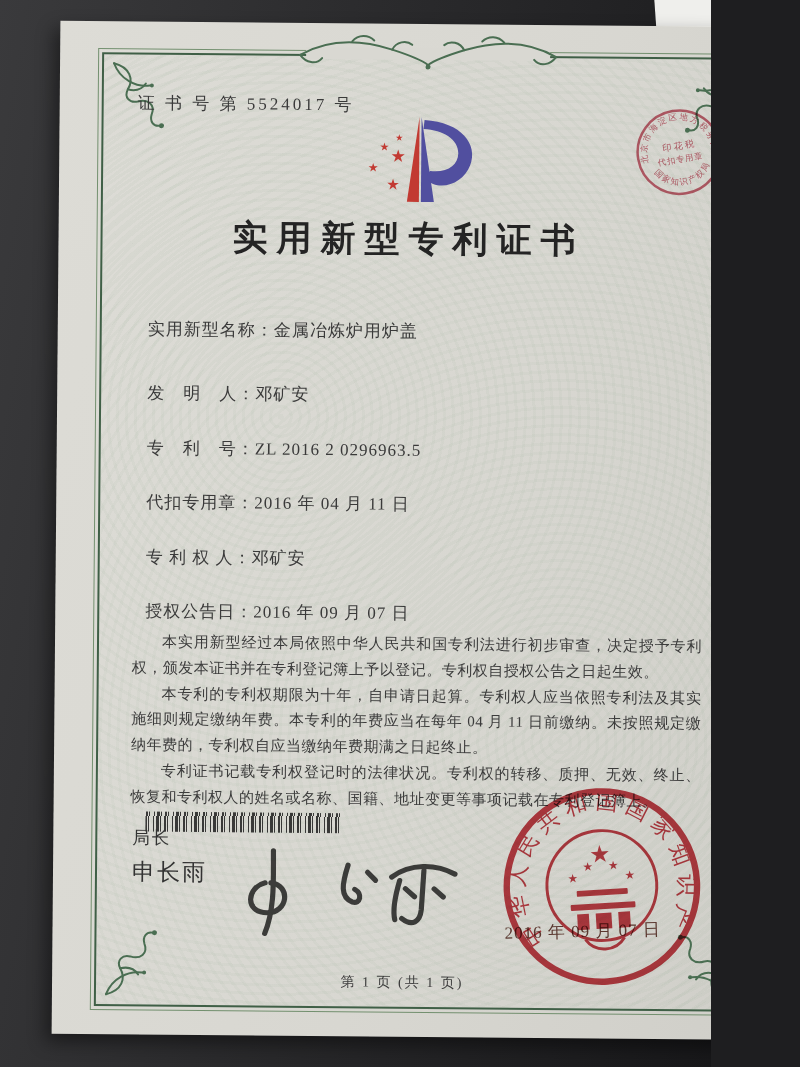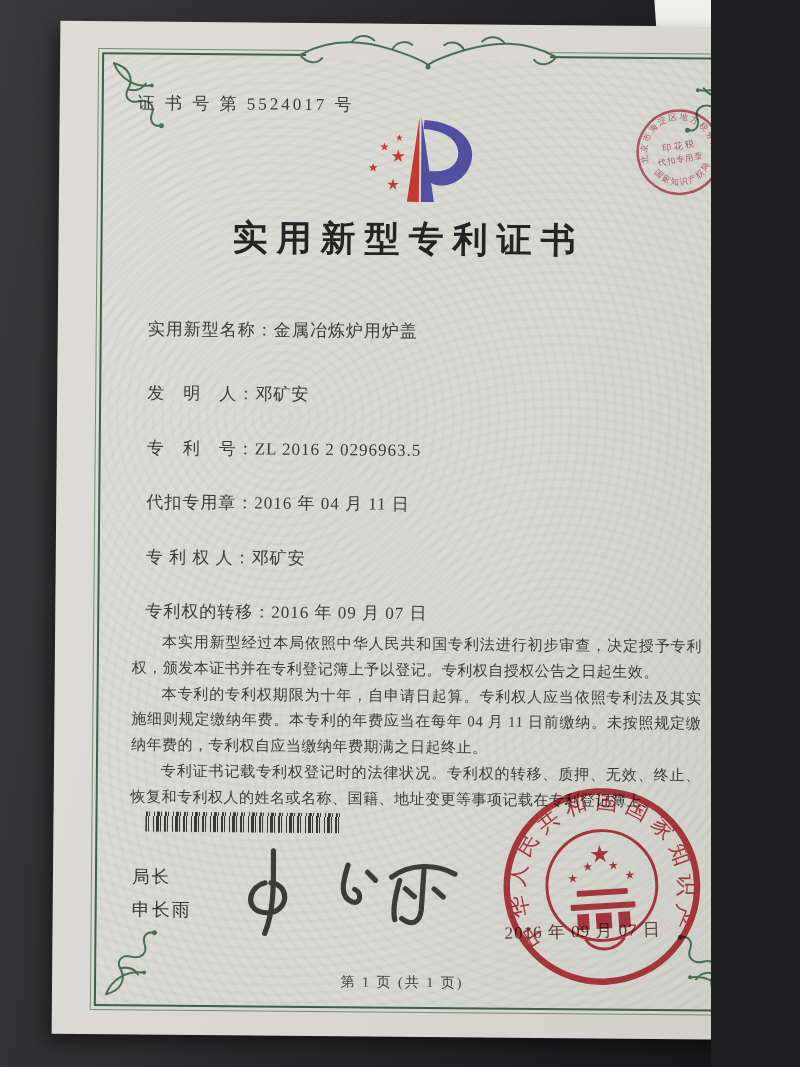--- a/index.html
+++ b/index.html
@@ -35,22 +35,22 @@
   .field{position:absolute;left:90px;font-size:17px;color:#3a3a3a;letter-spacing:1px;white-space:nowrap;}
   .f0{top:296px;} .f1{top:360px;} .f2{top:415px;} .f3{top:469px;} .f4{top:524px;} .f5{top:578px;}
   .paragraphs{position:absolute;left:77px;top:608px;width:570px;
               font-size:15px;line-height:1.72;color:#3c3c3c;text-align:justify;letter-spacing:.5px;}
   .paragraphs p{margin:0;text-indent:2em;}
   .barcode{position:absolute;left:92px;top:790px;width:196px;height:20px;opacity:.85;
      background:repeating-linear-gradient(90deg,
        #1d1d1d 0 2px,transparent 2px 3px,#1d1d1d 3px 4px,transparent 4px 8px,
        #1d1d1d 8px 9px,transparent 9px 11px,#1d1d1d 11px 14px,transparent 14px 15px,
        #1d1d1d 15px 16px,transparent 16px 19px);}
-  .director-title{position:absolute;left:79px;top:843px;font-size:17.5px;color:#333;letter-spacing:2px;}
-  .director-name{position:absolute;left:79px;top:876px;font-size:18px;color:#333;letter-spacing:2px;}
+  .director-title{position:absolute;left:79px;top:804px;font-size:17.5px;color:#333;letter-spacing:2px;}
+  .director-name{position:absolute;left:79px;top:835px;font-size:23px;color:#333;letter-spacing:2px;}
   .signature{position:absolute;left:180px;top:812px;width:230px;height:108px;mix-blend-mode:multiply;}
   .big-seal{position:absolute;left:446px;top:758px;width:206px;height:206px;
             mix-blend-mode:multiply;opacity:.93;transform:rotate(-4deg);}
   .seal-date{position:absolute;left:452px;top:893px;width:240px;font-size:17px;letter-spacing:1px;
              color:#6e443c;transform:rotate(-2deg);mix-blend-mode:multiply;}
   .tax-stamp{position:absolute;left:570px;top:76px;width:100px;height:100px;
              mix-blend-mode:multiply;opacity:.9;transform:rotate(-10deg);}
   .footer{position:absolute;left:0;top:950px;width:700px;text-align:center;
           font-size:14px;letter-spacing:2px;color:#3c3c3c;}
   svg text{font-family:"Liberation Serif","DejaVu Serif",serif;}
@@ -132,21 +132,21 @@
       <path d="M103,6 C140,8 157,30 149,51 C143,67 126,75 112,70 C105,67 104,61 109,57 C126,59 137,51 137,39 C137,25 122,16 102,15 Z" fill="#514f9f"></path>
     </svg>
 
     <div class="title">实用新型专利证书</div>
 
     <div class="field f0"><span>实用新型名称：</span><span>金属冶炼炉用炉盖</span></div>
     <div class="field f1"><span>发　明　人：</span><span>邓矿安</span></div>
     <div class="field f2"><span>专　利　号：</span><span>ZL 2016 2 0296963.5</span></div>
     <div class="field f3"><span>代扣专用章：</span><span>2016 年 04 月 11 日</span></div>
     <div class="field f4"><span>专 利 权 人：</span><span>邓矿安</span></div>
-    <div class="field f5"><span>专利权的转移：</span><span>2016 年 09 月 07 日</span></div>
+    <div class="field f5"><span>授权公告日：</span><span>2016 年 09 月 07 日</span></div>
 
     <div class="paragraphs">
       <p>本实用新型经过本局依照中华人民共和国专利法进行初步审查，决定授予专利权，颁发本证书并在专利登记簿上予以登记。专利权自授权公告之日起生效。</p>
       <p>本专利的专利权期限为十年，自申请日起算。专利权人应当依照专利法及其实施细则规定缴纳年费。本专利的年费应当在每年 04 月 11 日前缴纳。未按照规定缴纳年费的，专利权自应当缴纳年费期满之日起终止。</p>
       <p>专利证书记载专利权登记时的法律状况。专利权的转移、质押、无效、终止、恢复和专利权人的姓名或名称、国籍、地址变更等事项记载在专利登记簿上。</p>
     </div>
 
     <div class="barcode"></div>
 
     <div class="director-title">局长</div>

